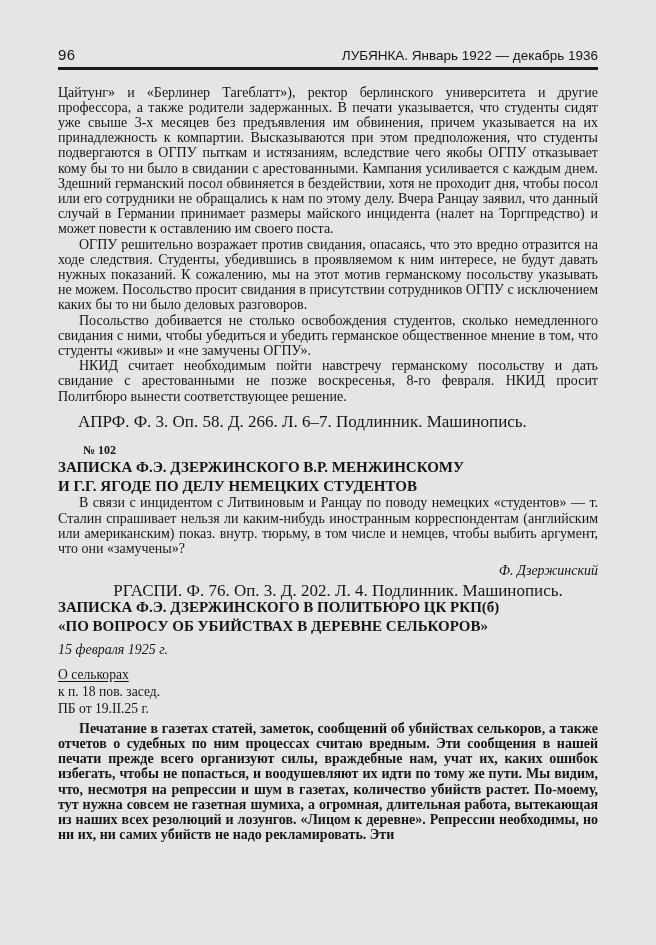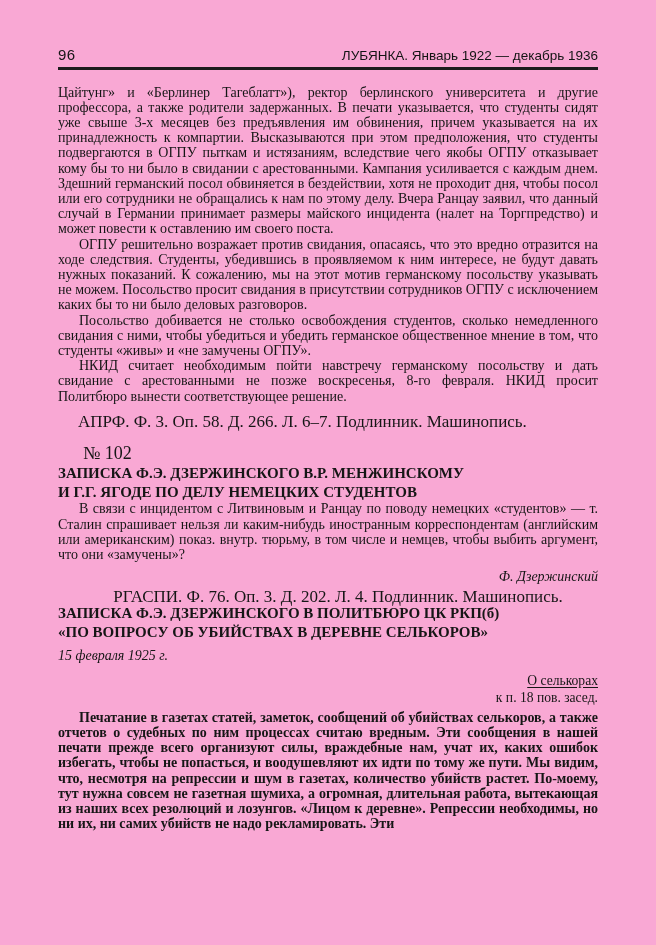--- a/index.html
+++ b/index.html
@@ -6,21 +6,21 @@
     margin: 0;
     padding: 0;
     background: #fbfbf8;
   }
   .page {
     position: relative;
     width: 656px;
     height: 945px;
     box-sizing: border-box;
     padding: 46px 58px 0 58px;
-    background: #f9a8d4;
+    background: #e5e5e5;
     color: #161616;
     font-family: "Liberation Serif", "DejaVu Serif", serif;
     overflow: hidden;
   }
   .running-head {
     display: flex;
     justify-content: space-between;
     align-items: baseline;
     font-family: "Liberation Sans", "DejaVu Sans", sans-serif;
     color: #141414;
@@ -50,22 +50,22 @@
   .para.first {
     text-indent: 0;
   }
   .archive {
     margin: 10px 0 0 20px;
     font-size: 17px;
     line-height: 15px;
   }
   .doc-number {
     margin: 14px 0 0 25px;
-    font-size: 18px;
-    font-weight: normal;
+    font-size: 12px;
+    font-weight: bold;
   }
   .doc-title {
     margin: 0;
   }
   .title-line {
     display: block;
     font-size: 15px;
     font-weight: bold;
     line-height: 18.8px;
   }
@@ -84,21 +84,20 @@
     text-align: right;
   }
   .doc102-archive {
     margin-top: 4px;
     text-align: center;
   }
   .annotation {
     margin: 2px 0 4px 0;
     font-size: 13.6px;
     line-height: 17px;
-    text-align: right;
   }
   .underlined {
     text-decoration: underline;
     text-underline-offset: 2px;
   }
   .doc103-body {
     margin-top: 3px;
     font-weight: bold;
   }
 </style>
@@ -134,17 +133,18 @@
 
   <section>
     <h2 class="doc-title">
       <span class="title-line">ЗАПИСКА Ф.Э. ДЗЕРЖИНСКОГО В ПОЛИТБЮРО ЦК РКП(б)</span>
       <span class="title-line">«ПО ВОПРОСУ ОБ УБИЙСТВАХ В ДЕРЕВНЕ СЕЛЬКОРОВ»</span>
     </h2>
     <p class="doc-date">15 февраля 1925 г.</p>
     <div class="annotation">
       <div class="annotation-line underlined">О селькорах</div>
       <div class="annotation-line">к п. 18 пов. засед.</div>
+      <div class="annotation-line">ПБ от 19.II.25 г.</div>
     </div>
     <p class="para doc103-body">Печатание в газетах статей, заметок, сообщений об убийствах селькоров, а также отчетов о судебных по ним процессах считаю вредным. Эти сообщения в нашей печати прежде всего организуют силы, враждебные нам, учат их, каких ошибок избегать, чтобы не попасться, и воодушевляют их идти по тому же пути. Мы видим, что, несмотря на репрессии и шум в газетах, количество убийств растет. По-моему, тут нужна совсем не газетная шумиха, а огромная, длительная работа, вытекающая из наших всех резолюций и лозунгов. «Лицом к деревне». Репрессии необходимы, но ни их, ни самих убийств не надо рекламировать. Эти</p>
   </section>
 
 </div>
 
 </body></html>

